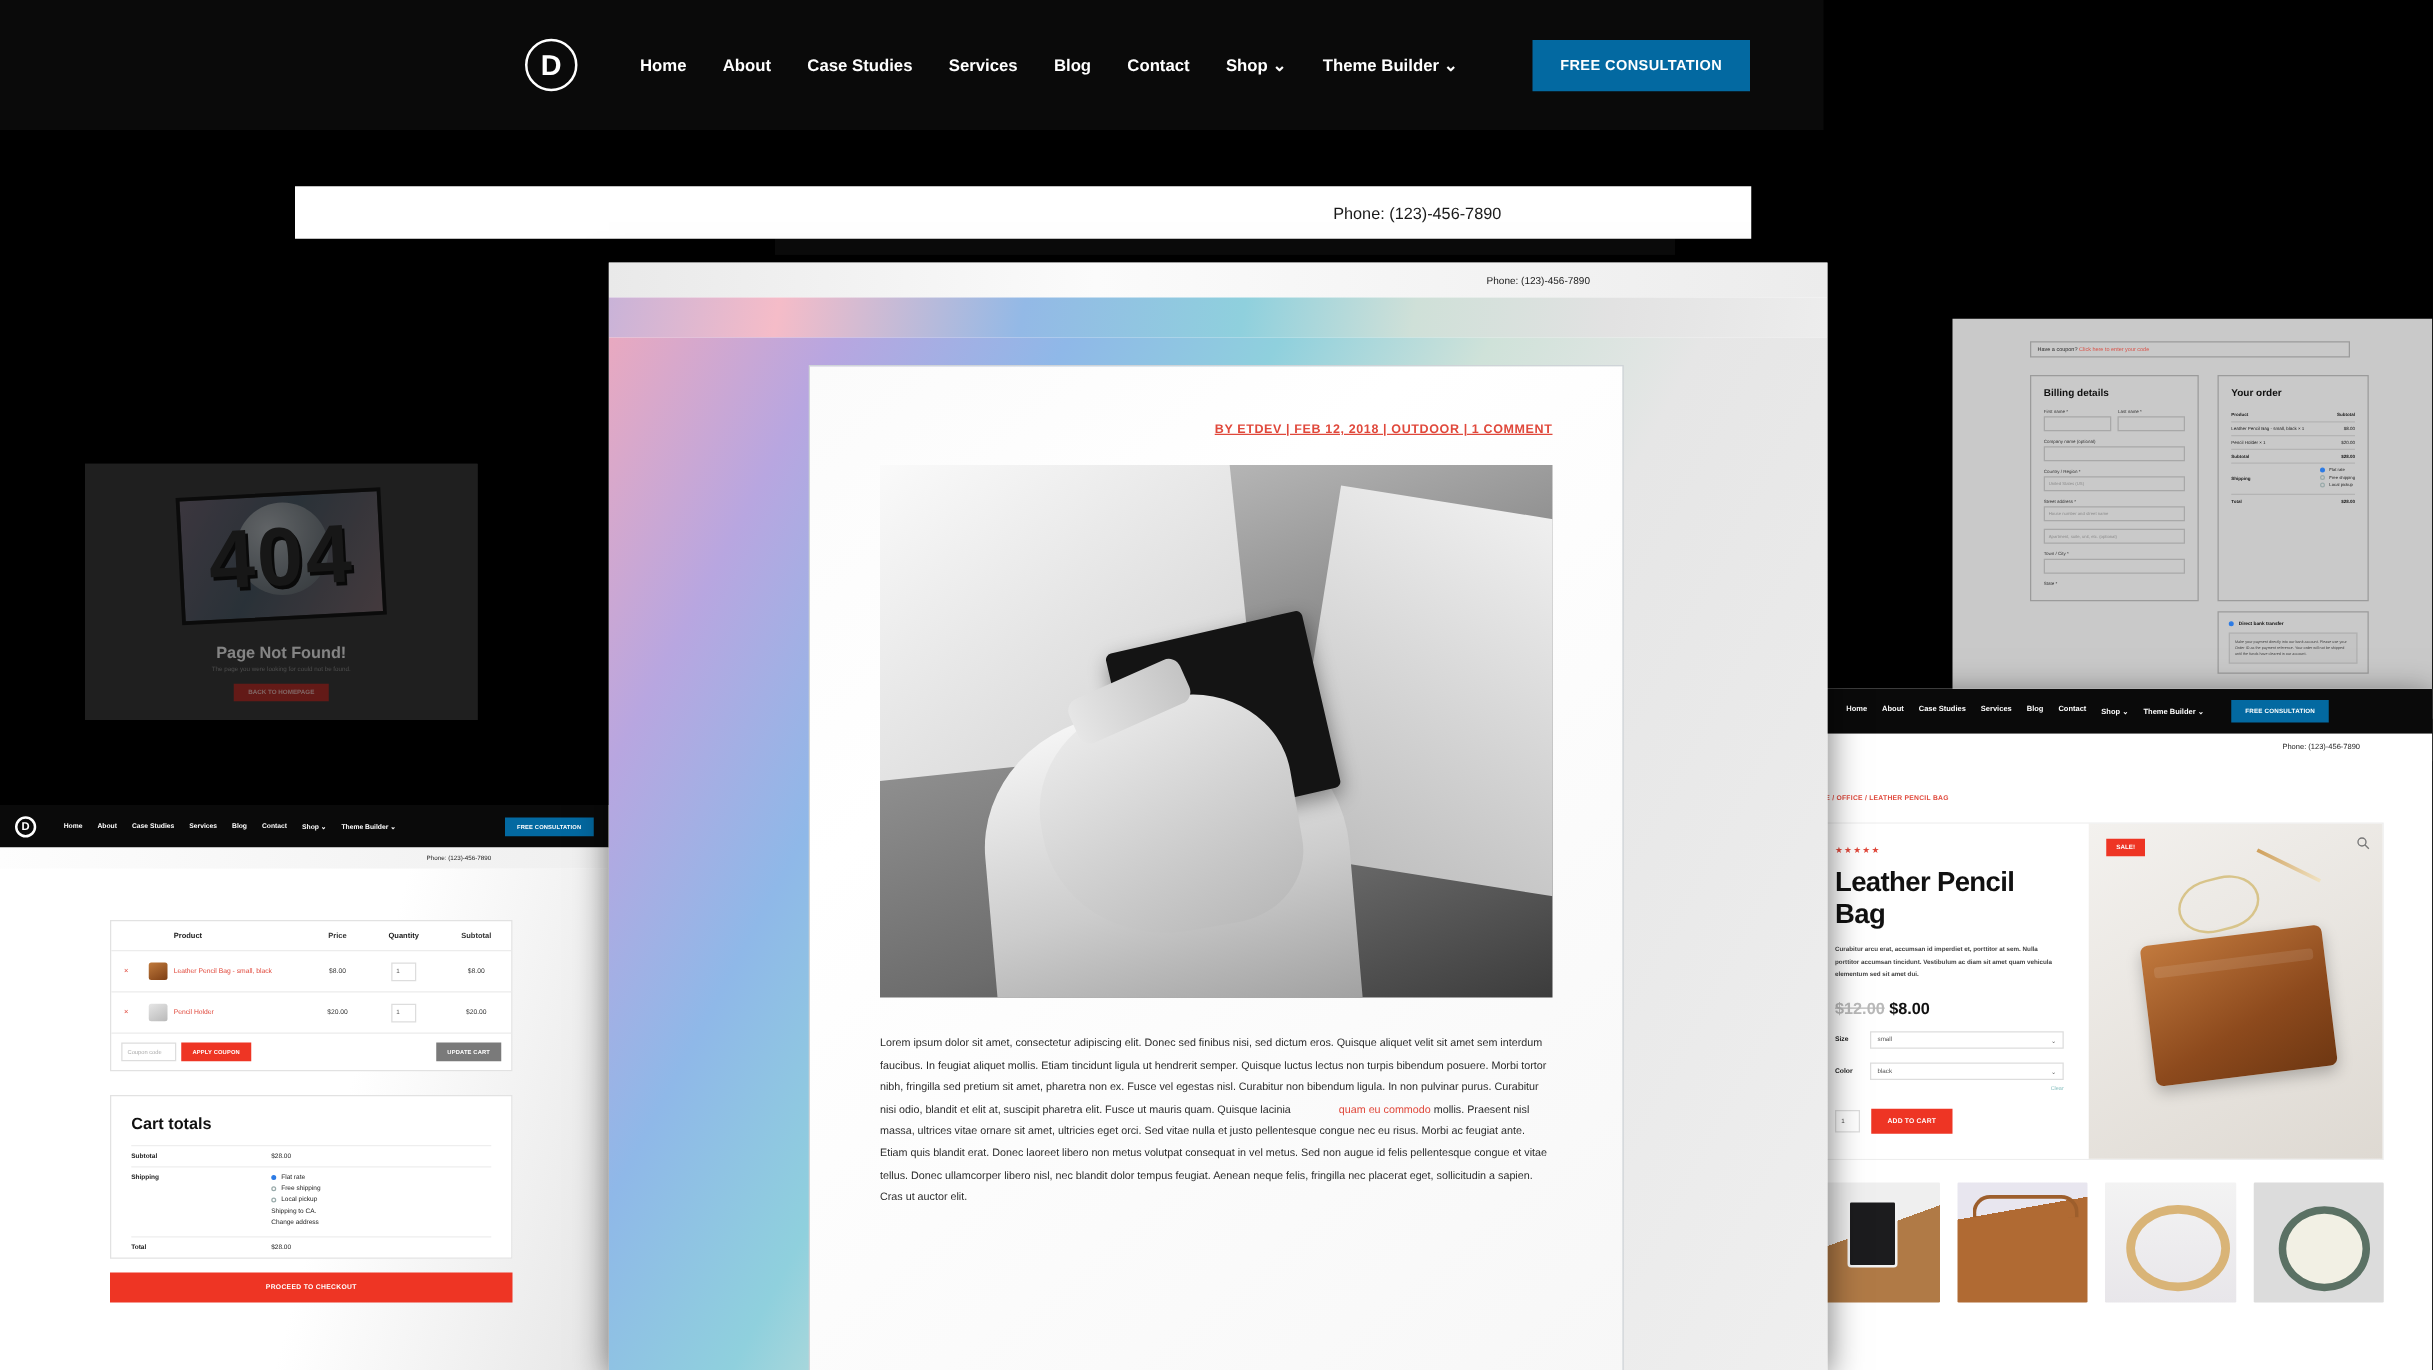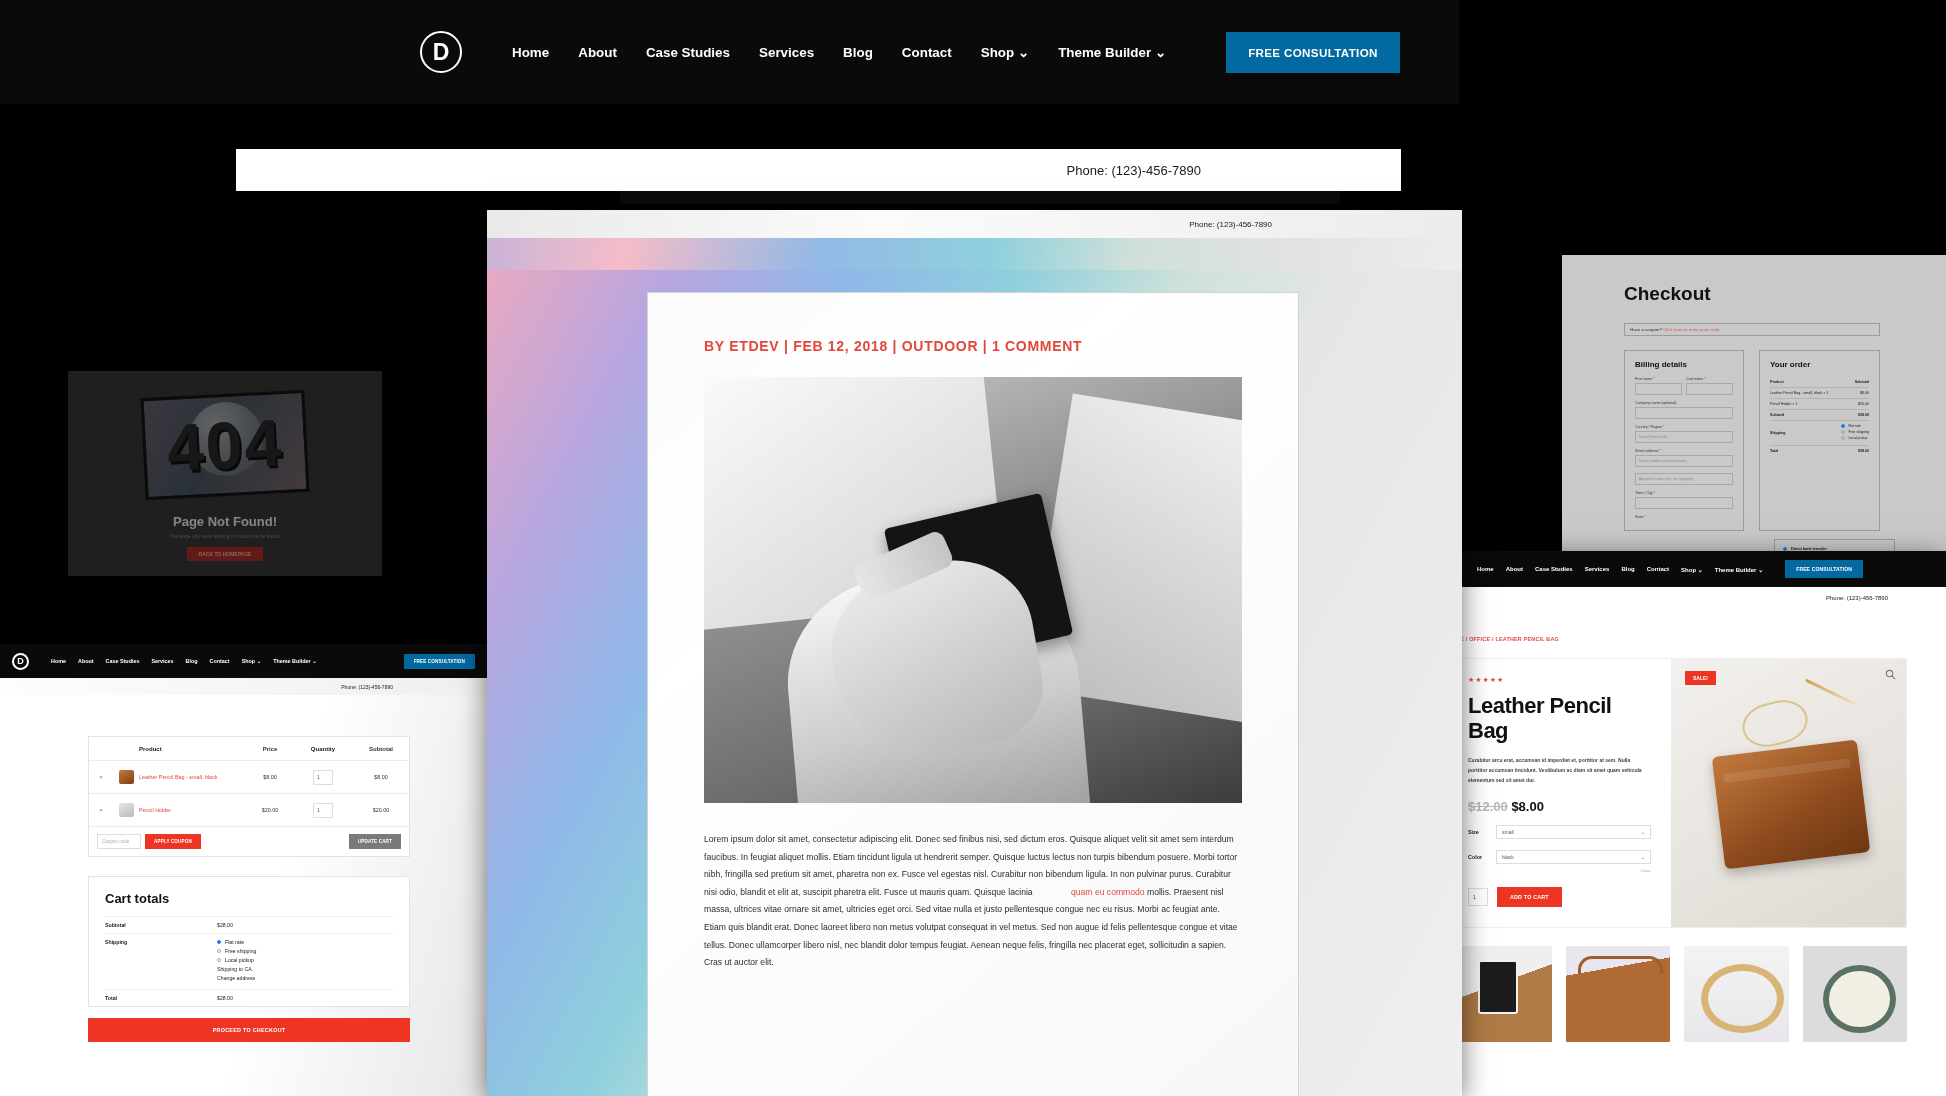--- a/index.html
+++ b/index.html
@@ -101,21 +101,21 @@
 
   
   #win-checkout { left: 1562px; top: 255px; width: 384px; height: 320px; background: #c9c9c9; }
   #win-checkout .co-inner { transform: scale(1); }
   .co-h1 { font-size: 19px; font-weight: 800; color: #111; padding: 28px 0 0 62px; }
   .co-coupon { margin: 18px 0 0 62px; width: 256px; height: 13px; border: 1px solid #9b9b9b;
                display: flex; align-items: center; padding-left: 5px; font-size: 4.4px; color: #2b2b2b; }
   .co-coupon a { color: #d9544a; }
   .co-cols { display: flex; gap: 15px; margin: 14px 0 0 62px; }
   .co-card { border: 1px solid #9b9b9b; padding: 9px 10px; }
-  .co-bill { width: 120px; }
+  .co-bill { width: 135px; }
   .co-order { width: 121px; }
   .co-card h3 { font-size: 8px; font-weight: 800; color: #111; margin-bottom: 8px; }
   .fl { font-size: 3.6px; color: #333; margin-bottom: 2px; }
   .fi { border: 1px solid #a8a8a8; height: 12px; margin-bottom: 6px; background: #c9c9c9;
         font-size: 3.4px; color: #8c8c8c; display: flex; align-items: center; padding-left: 3px; }
   .frow { display: flex; gap: 5%; }
   .orow { display: flex; justify-content: space-between; font-size: 3.6px; color: #1a1a1a;
           padding: 3px 0; border-top: 1px solid #b4b4b4; }
   .orow.head { font-weight: 700; border-top: none; }
   .orow.bold { font-weight: 700; }
@@ -186,22 +186,22 @@
   #win-blog { left: 487px; top: 210px; width: 975px; height: 886px; }
   #win-blog .phonebar { height: 28px; font-size: 8px; padding-right: 190px;
     background: linear-gradient(90deg,#e9e9e9,#fbfbfb 40%,#ececec); }
   .blog-hero { height: 32px; background: linear-gradient(100deg,#c9b3d8,#f5bcc8 14%,#93b9e6 34%,#8fd0dd 52%,#cfe0d8 66%,#e2e2e2 82%,#ededed); }
   .blog-canvas { position: relative; height: 826px;
     background: linear-gradient(118deg,#e9a9c0 0%,#b8a6e0 13%,#8fb8e8 26%,#8fd0dd 38%,#cfe2d9 50%,#e6e6e6 62%,#efefef 100%); }
   .blog-sheet { position: absolute; left: 160px; top: 22px; width: 652px; min-height: 820px;
                 background: linear-gradient(140deg,#fbfbfb,#fff 30%,#f7f7f7);
                 border: 1px solid #cfd4d8; padding: 34px 56px 0; }
   .bl-title { font-size: 30px; font-weight: 800; color: #111; text-align: center; letter-spacing: -.8px; }
-  .bl-meta { text-align: left; font-size: 14px; font-weight: 700; color: #e0483b;
-             letter-spacing: .05em; margin-top: 11px; }
+  .bl-meta { text-align: right; font-size: 10px; font-weight: 700; color: #e0483b;
+             letter-spacing: .05em; margin-top: 11px; text-decoration: underline; }
   .bl-img { margin-top: 23px; height: 426px; position: relative; overflow: hidden;
             background: linear-gradient(160deg,#cfcfcf,#8f8f8f 40%,#6d6d6d 70%,#3c3c3c); }
   .bl-img .w1 { position: absolute; left: -4%; top: -6%; width: 58%; height: 62%;
                 background: linear-gradient(150deg,#fdfdfd,#d2d2d2); transform: rotate(-6deg); }
   .bl-img .w2 { position: absolute; right: -10%; top: 8%; width: 46%; height: 70%;
                 background: linear-gradient(200deg,#f3f3f3,#bdbdbd); transform: rotate(9deg); }
   .bl-img .arm { position: absolute; left: 16%; bottom: -8%; width: 54%; height: 62%;
                  background: linear-gradient(170deg,#fafafa,#cccccc 55%,#9a9a9a);
                  border-radius: 40% 46% 6% 6%; transform: rotate(-5deg); }
   .bl-img .phone { position: absolute; left: 36%; top: 31%; width: 30%; height: 34%;
@@ -334,21 +334,20 @@
           <div class="lab">Total</div>
           <div>$28.00</div>
         </div>
       </div>
       <div class="btn-checkout">PROCEED TO CHECKOUT</div>
     </div>
   </div>
 
   <div class="win" id="win-checkout">
     <div class="co-inner">
-      <div class="co-h1">Checkout</div>
       <div class="co-coupon">
         <span>Have a coupon?</span>&nbsp;<a>Click here to enter your code</a>
       </div>
       <div class="co-cols">
         <div class="co-card co-bill">
           <h3>Billing details</h3>
           <div class="frow">
             <div style="width:48%">
               <div class="fl">First name *</div>
               <div class="fi"></div>

